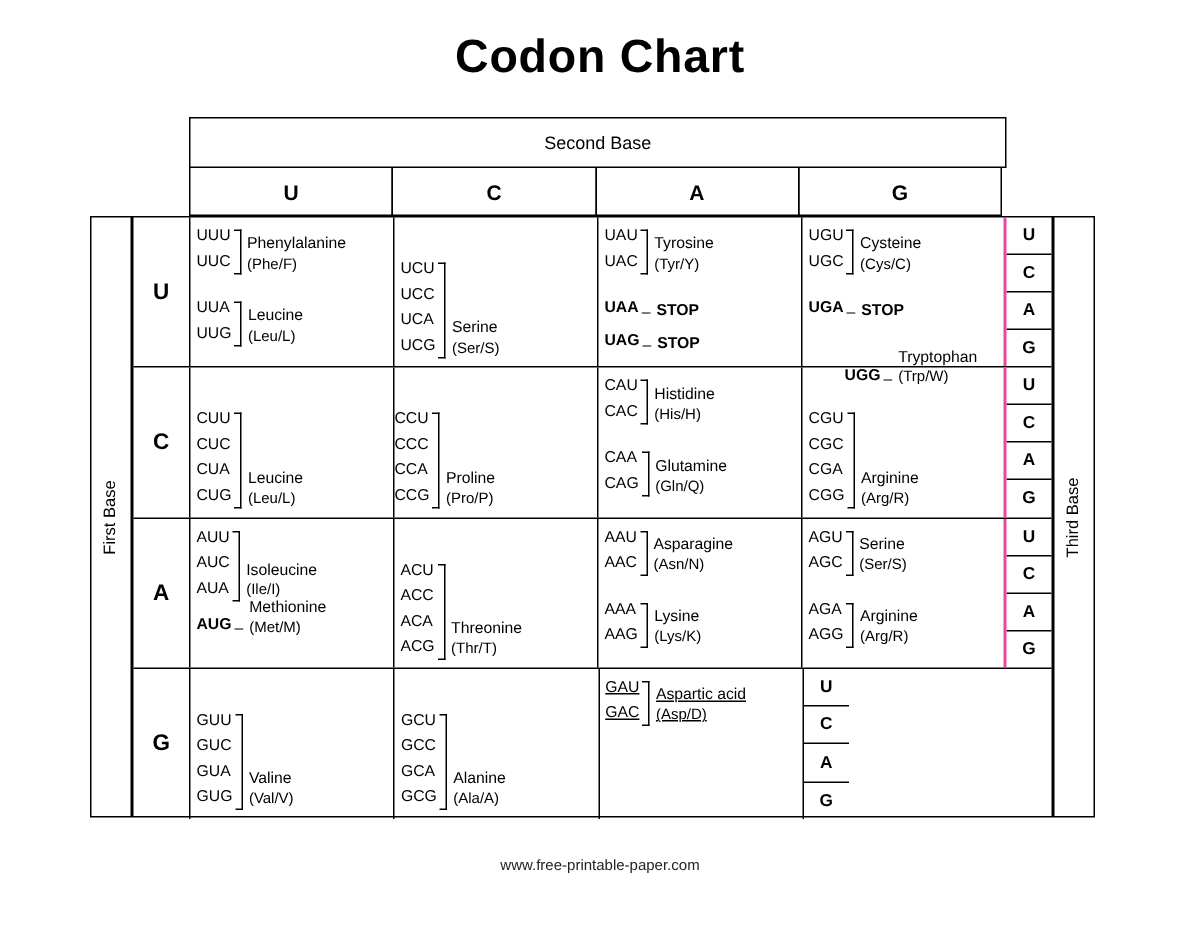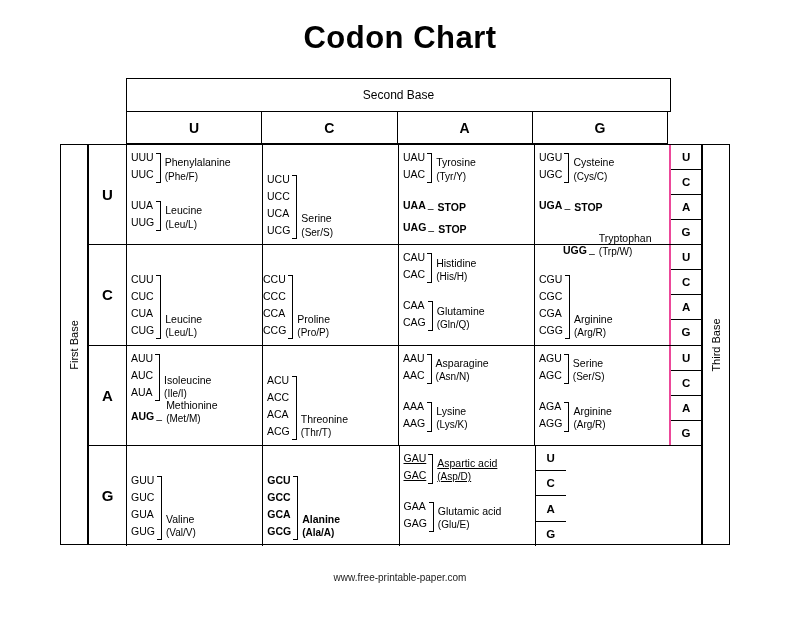--- a/index.html
+++ b/index.html
@@ -498,21 +498,21 @@
                 <div>GUG</div>
               </div>
               <div class="bracket" style="height: 64px;"></div>
               <div class="aa">
                 <div>Valine</div>
                 <div class="abbr">(Val/V)</div>
               </div>
             </div>
           </div>
           <div class="cell">
-            <div class="group" style="top: 26px; left: 4px; font-weight: bold;">
+            <div class="group" style="top: 26px; left: 4px;">
               <div class="codons">
                 <div>GCU</div>
                 <div>GCC</div>
                 <div>GCA</div>
                 <div>GCG</div>
               </div>
               <div class="bracket" style="height: 64px;"></div>
               <div class="aa">
                 <div>Alanine</div>
                 <div class="abbr">(Ala/A)</div>
@@ -522,31 +522,20 @@
           <div class="cell">
             <div class="group" style="top: 4px; left: 4px; text-decoration: underline;">
               <div class="codons">
                 <div>GAU</div>
                 <div>GAC</div>
               </div>
               <div class="bracket" style="height: 30px;"></div>
               <div class="aa">
                 <div>Aspartic acid</div>
                 <div class="abbr">(Asp/D)</div>
-              </div>
-            </div>
-            <div class="group" style="top: 52px; left: 4px;">
-              <div class="codons">
-                <div>GAA</div>
-                <div>GAG</div>
-              </div>
-              <div class="bracket" style="height: 30px;"></div>
-              <div class="aa">
-                <div>Glutamic acid</div>
-                <div class="abbr">(Glu/E)</div>
               </div>
             </div>
           </div>
           <div class="thirdcol">
             <div class="tb">U</div>
             <div class="tb">C</div>
             <div class="tb">A</div>
             <div class="tb">G</div>
           </div>
         </div>

